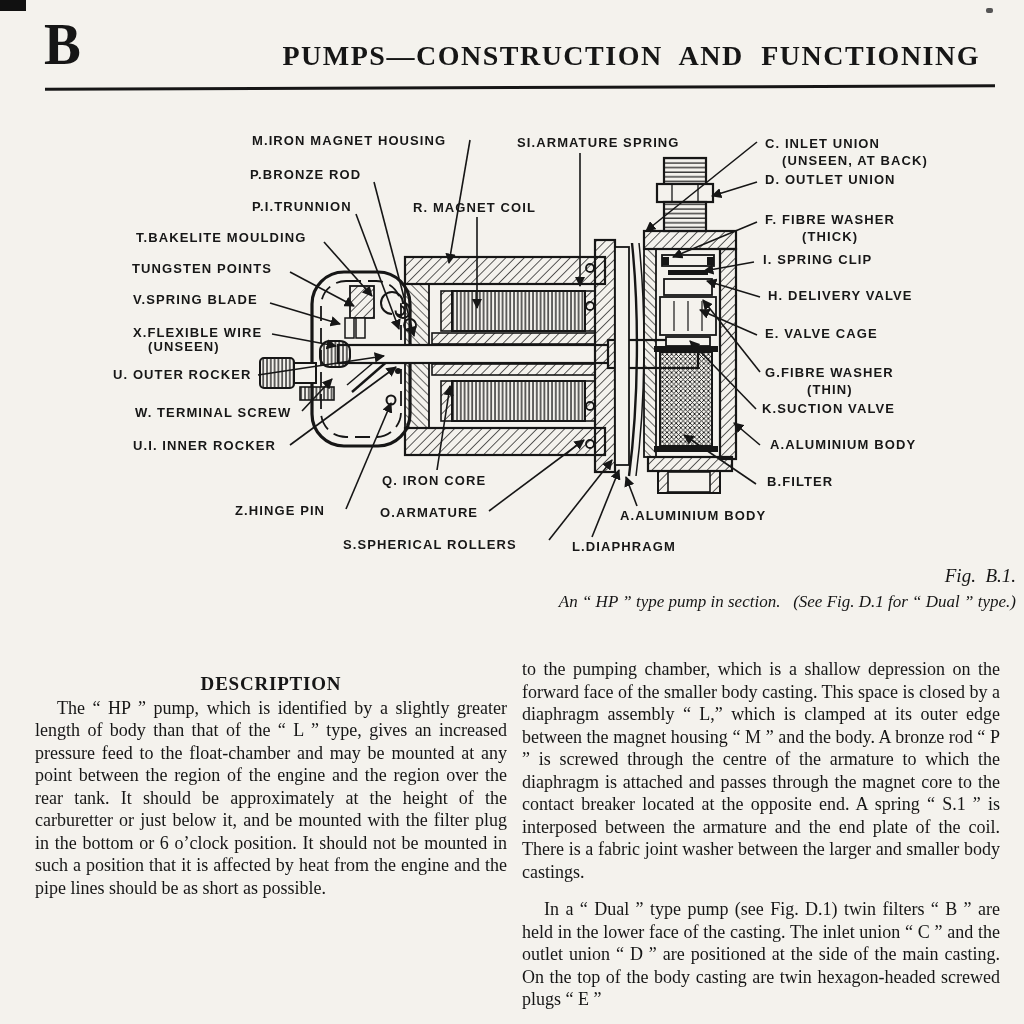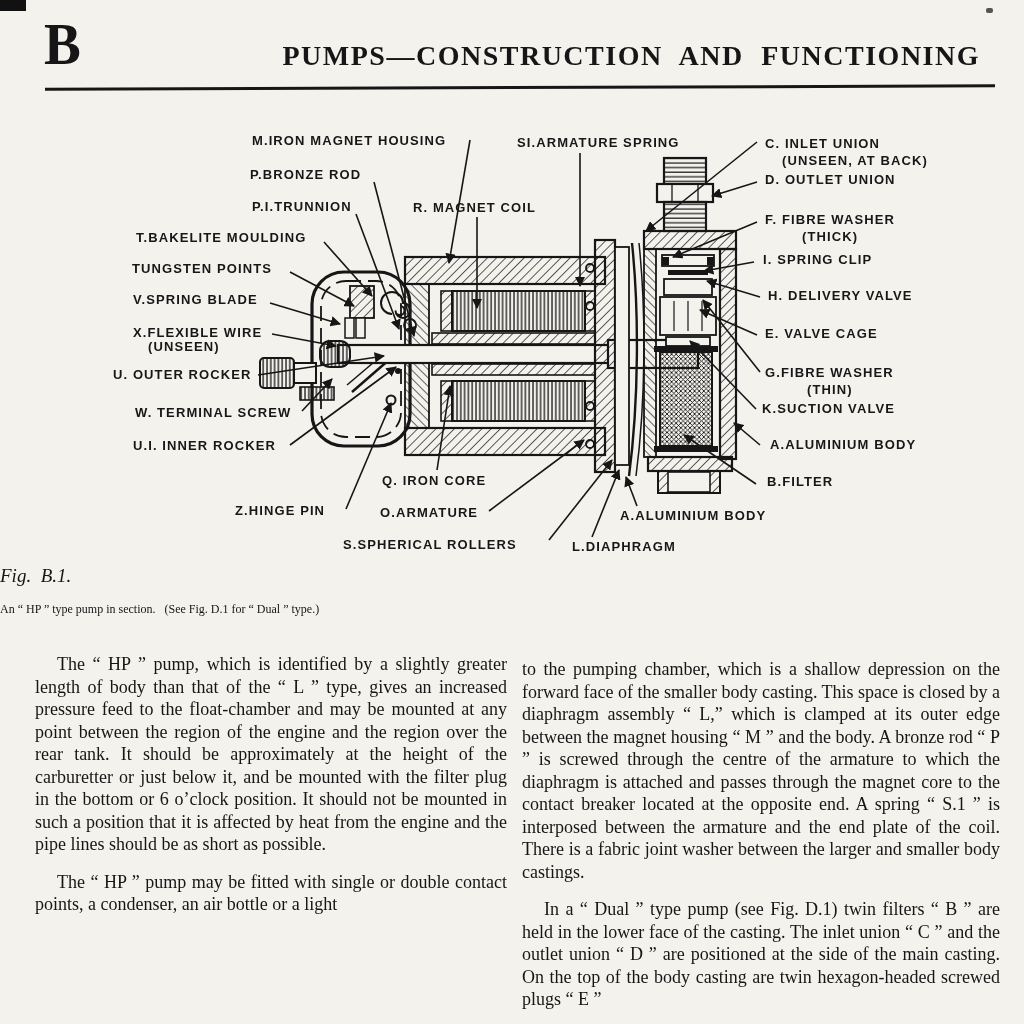--- a/index.html
+++ b/index.html
@@ -23,23 +23,23 @@
     text-align:right;font-size:28px;font-weight:bold;
     letter-spacing:1.5px;word-spacing:9px;
   }
   .header-rule{
     position:absolute;left:45px;top:86px;width:950px;height:3px;
     background:#161616;transform:rotate(-0.2deg);
   }
 
   
   .figure-svg{position:absolute;left:0;top:110px;}
-  .fig-caption{position:absolute;left:0;top:565px;width:1016px;text-align:left;}
+  .fig-caption{position:absolute;left:0;top:565px;width:1016px;text-align:right;}
   .fig-caption .cap1{font-style:italic;font-size:19px;white-space:pre;}
-  .fig-caption .cap2{font-size:12px;margin-top:15px;white-space:pre;}
+  .fig-caption .cap2{font-style:italic;font-size:17px;margin-top:5px;white-space:pre;}
 
   
   .col{position:absolute;font-size:18px;line-height:22.5px;text-align:justify;}
   .col-left{left:35px;top:652px;width:472px;}
   .col-right{left:522px;top:658px;width:478px;}
   .sec-head{font-size:27px;font-weight:bold;margin:0 0 0 2px;letter-spacing:.5px;}
   .sub-head{font-size:19px;font-weight:bold;text-align:center;margin-top:21px;letter-spacing:.8px;}
   .para{margin:0;}
   .p-first{margin-top:1px;}
   .indent{text-indent:22px;}
@@ -227,20 +227,20 @@
     <text x="767" y="486">B.FILTER</text>
   </g>
 </svg>
 
 <div class="fig-caption">
   <div class="cap1">Fig.  B.1.</div>
   <div class="cap2">An “ HP ” type pump in section.   (See Fig. D.1 for “ Dual ” type.)</div>
 </div>
 
 <div class="col col-left">
+  <div class="sub-head">DESCRIPTION</div>
   <p class="para p-first indent">The “ HP ” pump, which is identified by a slightly greater length of body than that of the “ L ” type, gives an increased pressure feed to the float-chamber and may be mounted at any point between the region of the engine and the region over the rear tank.  It should be approximately at the height of the carburetter or just below it, and be mounted with the filter plug in the bottom or 6 o’clock position.  It should not be mounted in such a position that it is affected by heat from the engine and the pipe lines should be as short as possible.</p>
-  <p class="para m-top indent">The “ HP ” pump may be fitted with single or double contact points, a condenser, an air bottle or a light</p>
 </div>
 
 <div class="col col-right">
   <p class="para">to the pumping chamber, which is a shallow depression on the forward face of the smaller body casting.  This space is closed by a diaphragm assembly “ L,” which is clamped at its outer edge between the magnet housing “ M ” and the body.  A bronze rod “ P ” is screwed through the centre of the armature to which the diaphragm is attached and passes through the magnet core to the contact breaker located at the opposite end.  A spring “ S.1 ” is interposed between the armature and the end plate of the coil.  There is a fabric joint washer between the larger and smaller body castings.</p>
   <p class="para m-top indent">In a “ Dual ” type pump (see Fig. D.1) twin filters “ B ” are held in the lower face of the casting.  The inlet union “ C ” and the outlet union “ D ” are positioned at the side of the main casting.  On the top of the body casting are twin hexagon-headed screwed plugs “ E ”</p>
 </div>
 
 </body></html>

